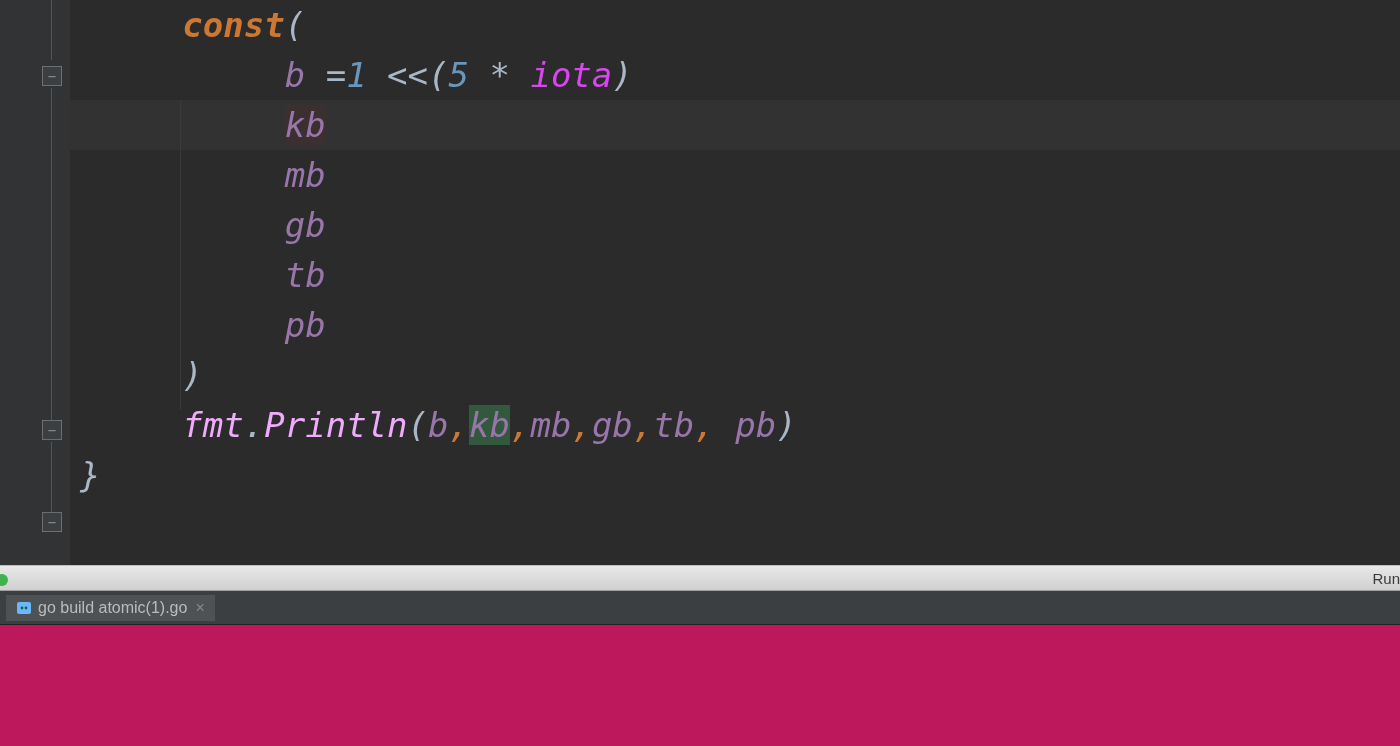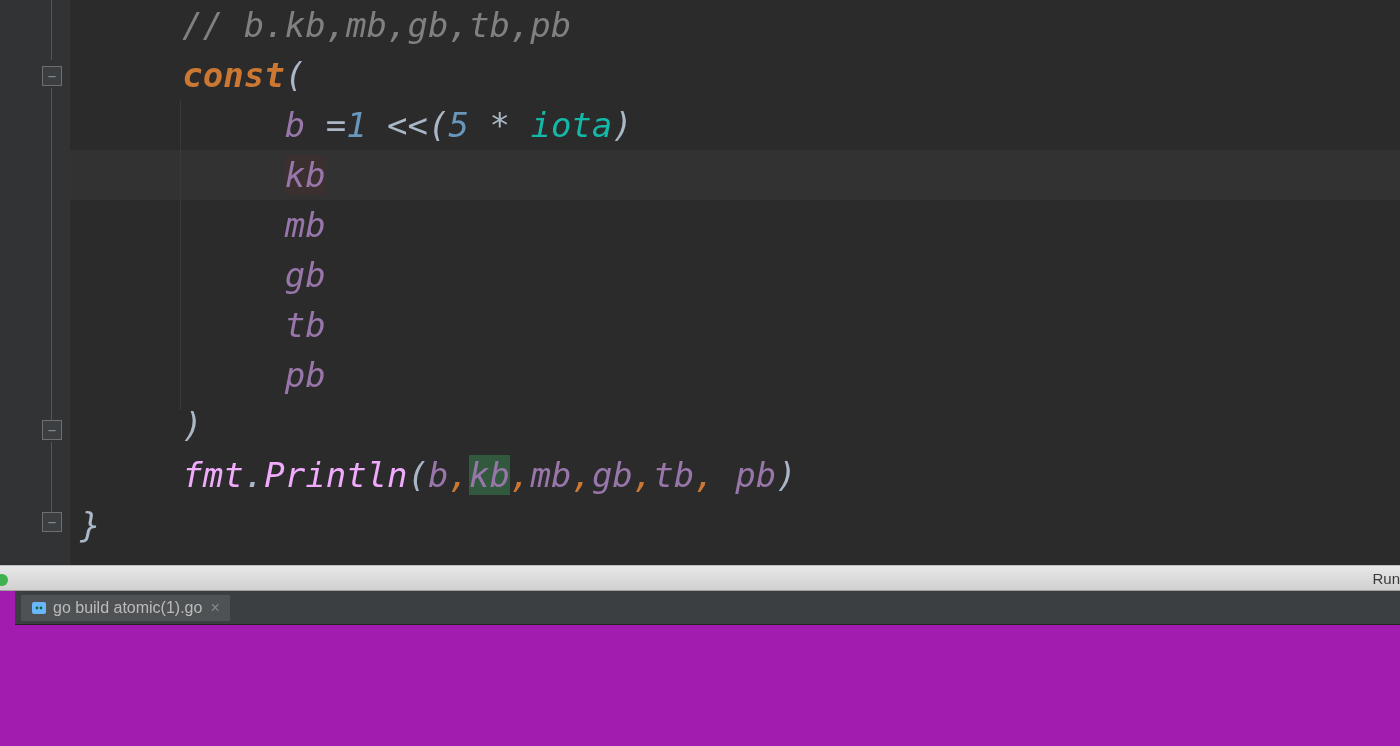--- a/index.html
+++ b/index.html
@@ -61,21 +61,21 @@
     border-left: 1px solid #3a3a3a;
   }
   .tok-comment { color: #808080; }
   .tok-keyword { color: #cc7832; font-weight: bold; margin-top: 32px; }
   .tok-paren   { color: #a9b7c6; }
   .tok-ident   { color: #9876aa; }
   .tok-num     { color: #6897bb; }
   .tok-op      { color: #a9b7c6; }
   .tok-func    { color: #f0abfc; }
   .tok-comma   { color: #cc7832; }
-  .tok-iota    { color: #14b8a6; text-align: right; }
+  .tok-iota    { color: #d946ef; text-align: right; }
   .boxed2 { background: #32593d; }
   
   .divider-bar {
     width: 100%;
     height: 26px;
     background: linear-gradient(#e8e8e8, #d0d0d0);
     position: relative;
     display: flex;
     align-items: center;
     justify-content: flex-end;
@@ -93,22 +93,21 @@
   .divider-label {
     font-family: -apple-system, "Helvetica Neue", sans-serif;
     font-size: 15px;
     color: #3a3a3a;
     font-style: normal;
   }
   
   .run-panel {
     width: 100%;
     height: 155px;
-    background: #a21caf;
-    padding-left: 15px;
+    background: #be185d;
   }
   .run-tabs {
     height: 34px;
     background: #3c3f41;
     display: flex;
     align-items: center;
     padding-left: 6px;
     border-bottom: 1px solid #232323;
   }
   .run-tab {
@@ -161,21 +160,20 @@
     <div class="fold-line" style="top:0; height:60px;"></div>
     <div class="fold-marker" style="top:66px;">−</div>
     <div class="fold-line" style="top:88px; height:332px;"></div>
     <div class="fold-marker" style="top:420px;">−</div>
     <div class="fold-line" style="top:442px; height:70px;"></div>
     <div class="fold-marker" style="top:512px;">−</div>
   </div>
   <div class="code-pane">
     <div class="indent-guide" style="left:110px; top:100px; height:310px;"></div>
 
-    <div class="code-line">     <span class="tok-comment">// b.kb,mb,gb,tb,pb</span></div>
 
     <div class="code-line">     <span class="tok-keyword">const</span><span class="tok-paren">(</span></div>
 
     <div class="code-line">          <span class="tok-ident">b</span><span class="tok-op"> =</span><span class="tok-num">1</span><span class="tok-op"> &lt;&lt;(</span><span class="tok-num">5</span><span class="tok-op"> * </span><span class="tok-iota">iota</span><span class="tok-paren">)</span></div>
 
     <div class="code-line hl-line">          <span class="tok-ident" style="background:#3b2f2f;">kb</span></div>
 
     <div class="code-line">          <span class="tok-ident">mb</span></div>
 
     <div class="code-line">          <span class="tok-ident">gb</span></div>

